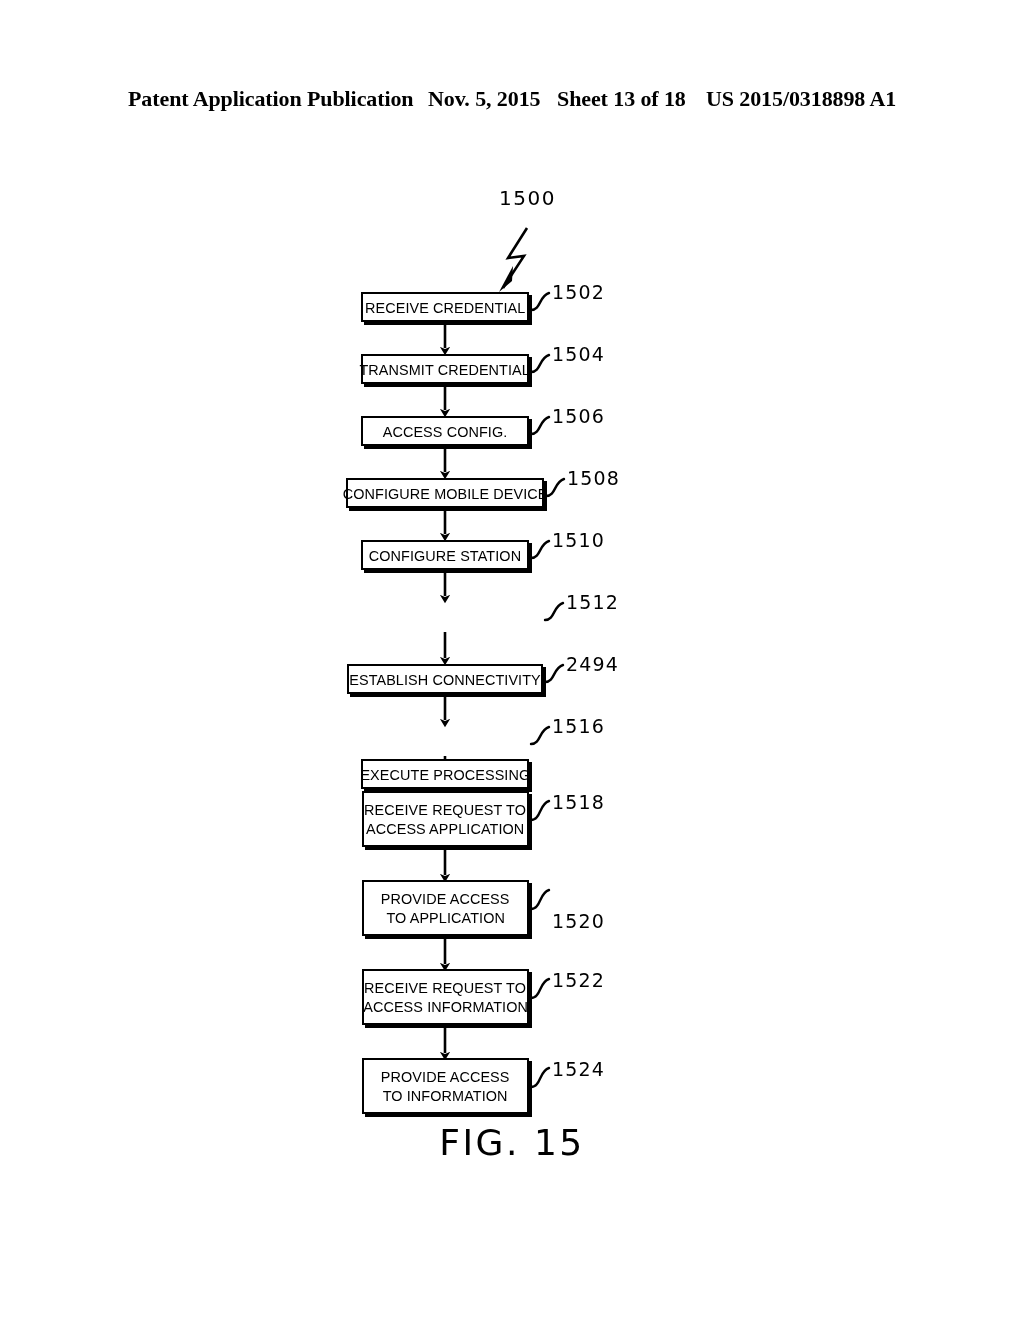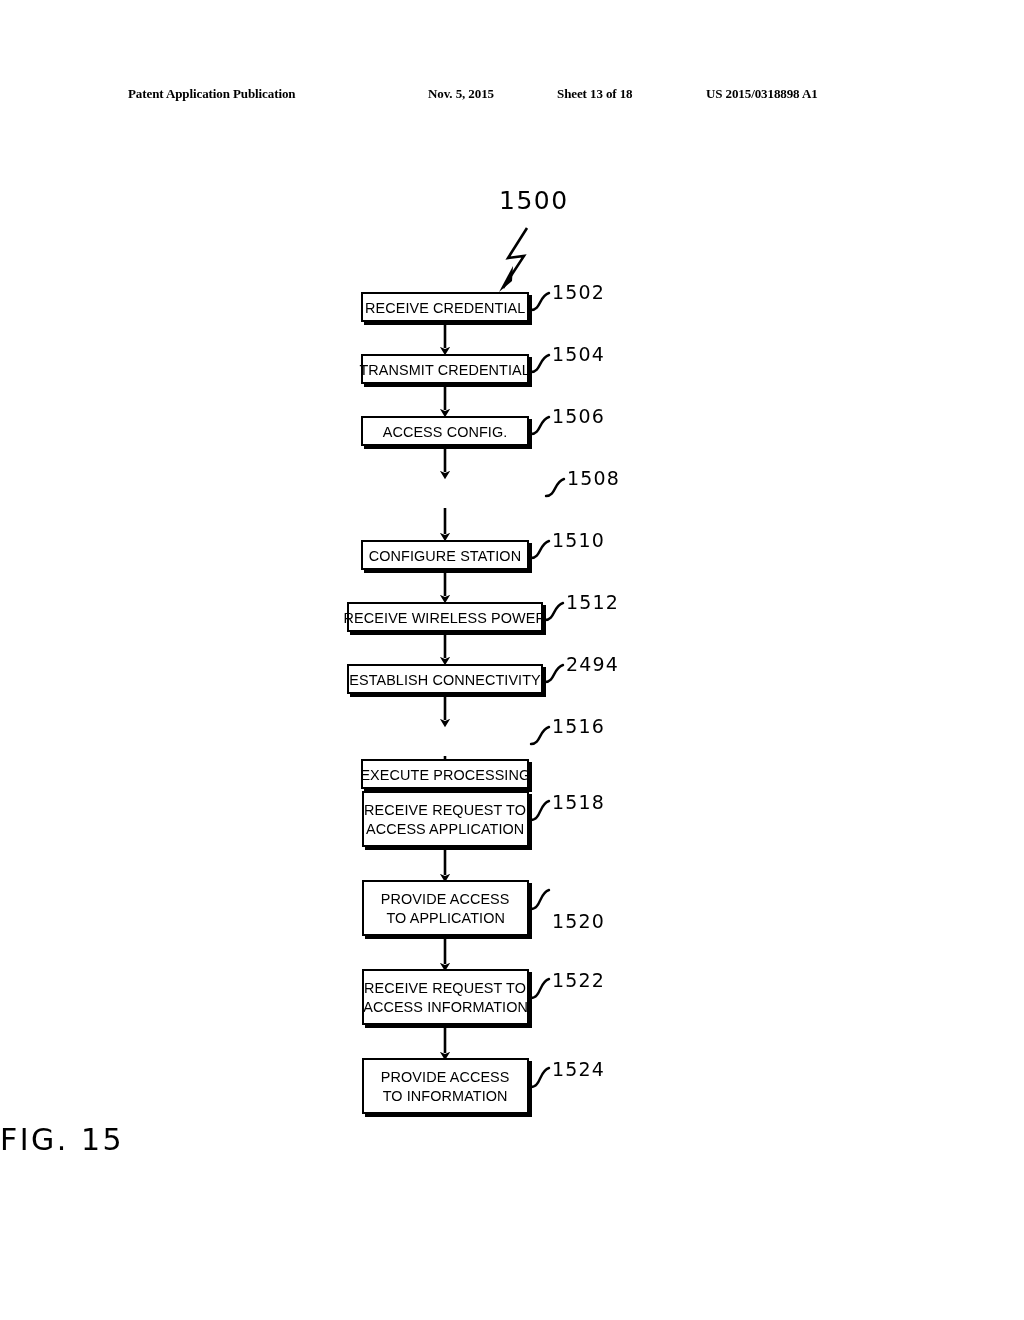--- a/index.html
+++ b/index.html
@@ -20,21 +20,21 @@
   #page-header {
     position: absolute;
     top: 86px;
     left: 0;
     width: 1024px;
     height: 28px;
     display: flex;
     align-items: baseline;
     font-family: "Liberation Serif", serif;
     font-weight: bold;
-    font-size: 13px;
+    font-size: 22px;
     letter-spacing: -0.1px;
     white-space: nowrap;
   }
   #page-header .hdr-pub   { position: absolute; left: 128px; }
   #page-header .hdr-date  { position: absolute; left: 428px; }
   #page-header .hdr-sheet { position: absolute; left: 557px; }
   #page-header .hdr-num   { position: absolute; left: 706px; }
 
   
   #figure-canvas {
@@ -79,34 +79,35 @@
     position: absolute;
     font-family: "DejaVu Sans", sans-serif;
     font-size: 19px;
     letter-spacing: 1.2px;
     white-space: nowrap;
     color: #000000;
   }
   #ref-1500 {
     position: absolute;
     font-family: "DejaVu Sans", sans-serif;
-    font-size: 25px;
+    font-size: 20px;
     letter-spacing: 1.5px;
     white-space: nowrap;
     text-align: right;
   }
 
   
   #fig-caption {
     position: absolute;
     left: 0;
     top: 1122px;
     width: 1024px;
+    text-align: center;
     font-family: "DejaVu Sans", sans-serif;
-    font-size: 30px;
+    font-size: 36px;
     letter-spacing: 2.5px;
     color: #000000;
   }
 </style>
 </head>
 <body>
 
 <div id="page-header">
   <span class="hdr-pub">Patent Application Publication</span>
   <span class="hdr-date">Nov. 5, 2015</span>
@@ -168,30 +169,30 @@
   <div class="flow-box" style="left:361px; top:354px; width:168px; height:30px;">
     <span class="box-line">TRANSMIT CREDENTIAL</span>
   </div>
   <div class="ref-num" style="left:552px; top:343px;">1504</div>
 
   <div class="flow-box" style="left:361px; top:416px; width:168px; height:30px;">
     <span class="box-line">ACCESS CONFIG.</span>
   </div>
   <div class="ref-num" style="left:552px; top:405px;">1506</div>
 
+  <div class="flow-box" style="left:346px; top:478px; width:198px; height:30px;">
+    <span class="box-line">CONFIGURE MOBILE DEVICE</span>
+  </div>
   <div class="ref-num" style="left:567px; top:467px;">1508</div>
 
   <div class="flow-box" style="left:361px; top:540px; width:168px; height:30px;">
     <span class="box-line">CONFIGURE STATION</span>
   </div>
   <div class="ref-num" style="left:552px; top:529px;">1510</div>
 
-  <div class="flow-box" style="left:347px; top:602px; width:196px; height:30px;">
-    <span class="box-line">RECEIVE WIRELESS POWER</span>
-  </div>
   <div class="ref-num" style="left:566px; top:591px;">1512</div>
 
   <div class="flow-box" style="left:347px; top:664px; width:196px; height:30px;">
     <span class="box-line">ESTABLISH CONNECTIVITY</span>
   </div>
   <div class="ref-num" style="left:566px; top:653px;">2494</div>
 
   <div class="flow-box" style="left:361px; top:726px; width:168px; height:30px;margin-top:33px;">
     <span class="box-line">EXECUTE PROCESSING</span>
   </div>

